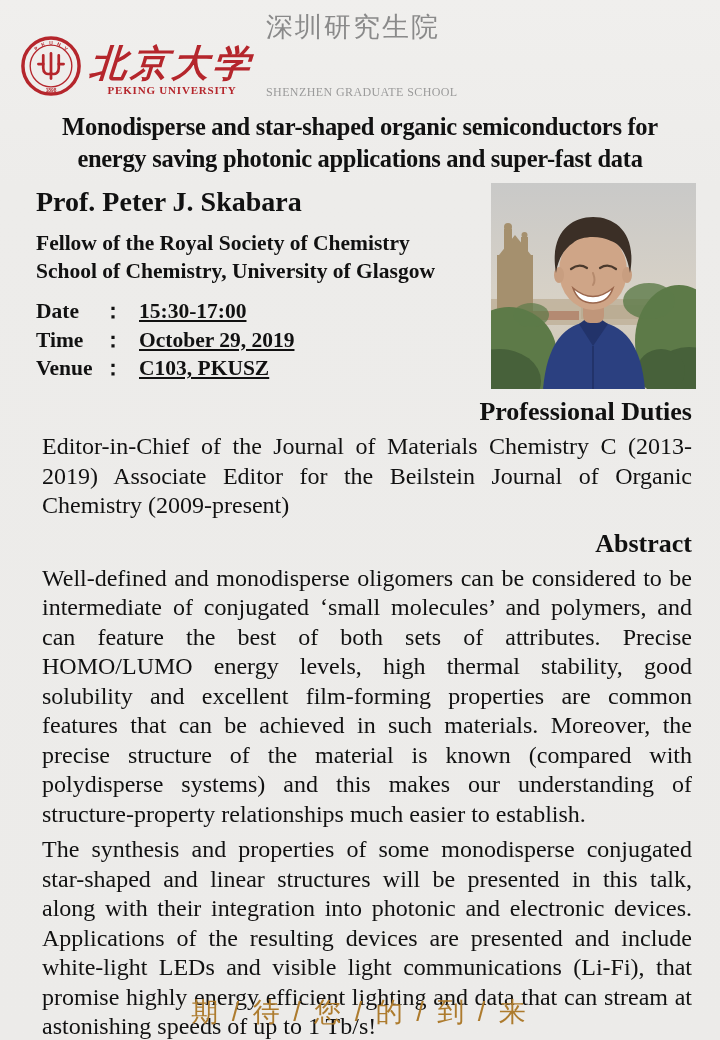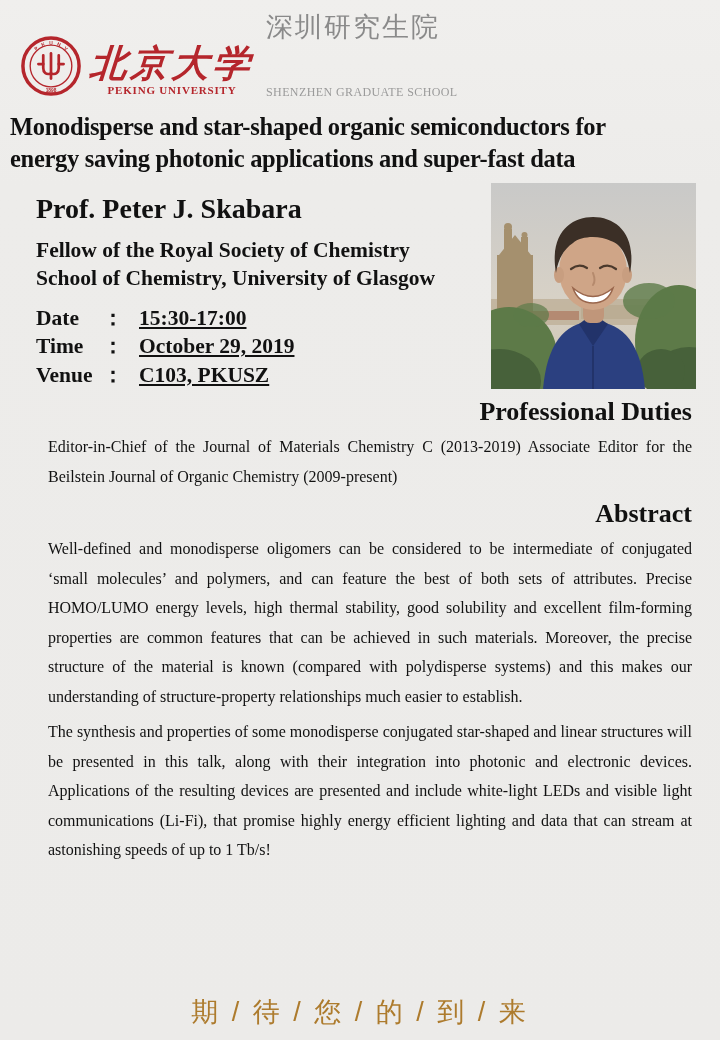--- a/index.html
+++ b/index.html
@@ -44,30 +44,29 @@
     white-space:nowrap;
   }
   .school-en{
     font-family:Liberation Serif, serif;
     color:#9A9A9A;font-size:12px;line-height:14px;letter-spacing:0.4px;
     white-space:nowrap;
   }
   
   .title{
     margin:12px 10px 0 10px;
-    text-align:left;
+    text-align:center;
     font-size:24.5px;font-weight:bold;line-height:32px;
     letter-spacing:-0.3px;
   }
   
   .main-row{
     display:flex;
     padding:6px 24px 0 36px;
     gap:10px;
-    align-items:flex-end;
   }
   .speaker-col{flex:1 1 auto;min-width:0;}
   .speaker-name{
     font-size:28px;font-weight:bold;line-height:34px;
     margin:4px 0 10px 0;white-space:nowrap;
   }
   .affiliation{
     font-size:21.5px;font-weight:bold;line-height:28px;white-space:nowrap;
   }
   .details{margin-top:12px;}
@@ -80,23 +79,23 @@
   .detail-value{display:inline-block;margin-left:13px;text-decoration:underline;}
   .photo{flex:0 0 auto;width:205px;height:206px;margin-top:2px;overflow:hidden;}
   
   .sections{padding:0 28px 0 36px;}
   .section-heading{
     font-size:26px;font-weight:bold;line-height:30px;
     margin:8px 0 5px 0;
     text-align:right;
   }
   .section-body{
-    font-size:16px;line-height:29.5px;
+    font-size:24px;line-height:29.5px;
     text-align:justify;
-    margin:0 0 6px 12px;
+    margin:0 0 6px 6px;
   }
   .section-body + .section-body{margin-top:6px;}
   
   .footer{
     position:absolute;left:0;right:0;bottom:10px;
     text-align:center;
     font-family:"Liberation Sans","DejaVu Sans",sans-serif;
     color:var(--footer-gold);
     font-size:27px;letter-spacing:3px;
   }

